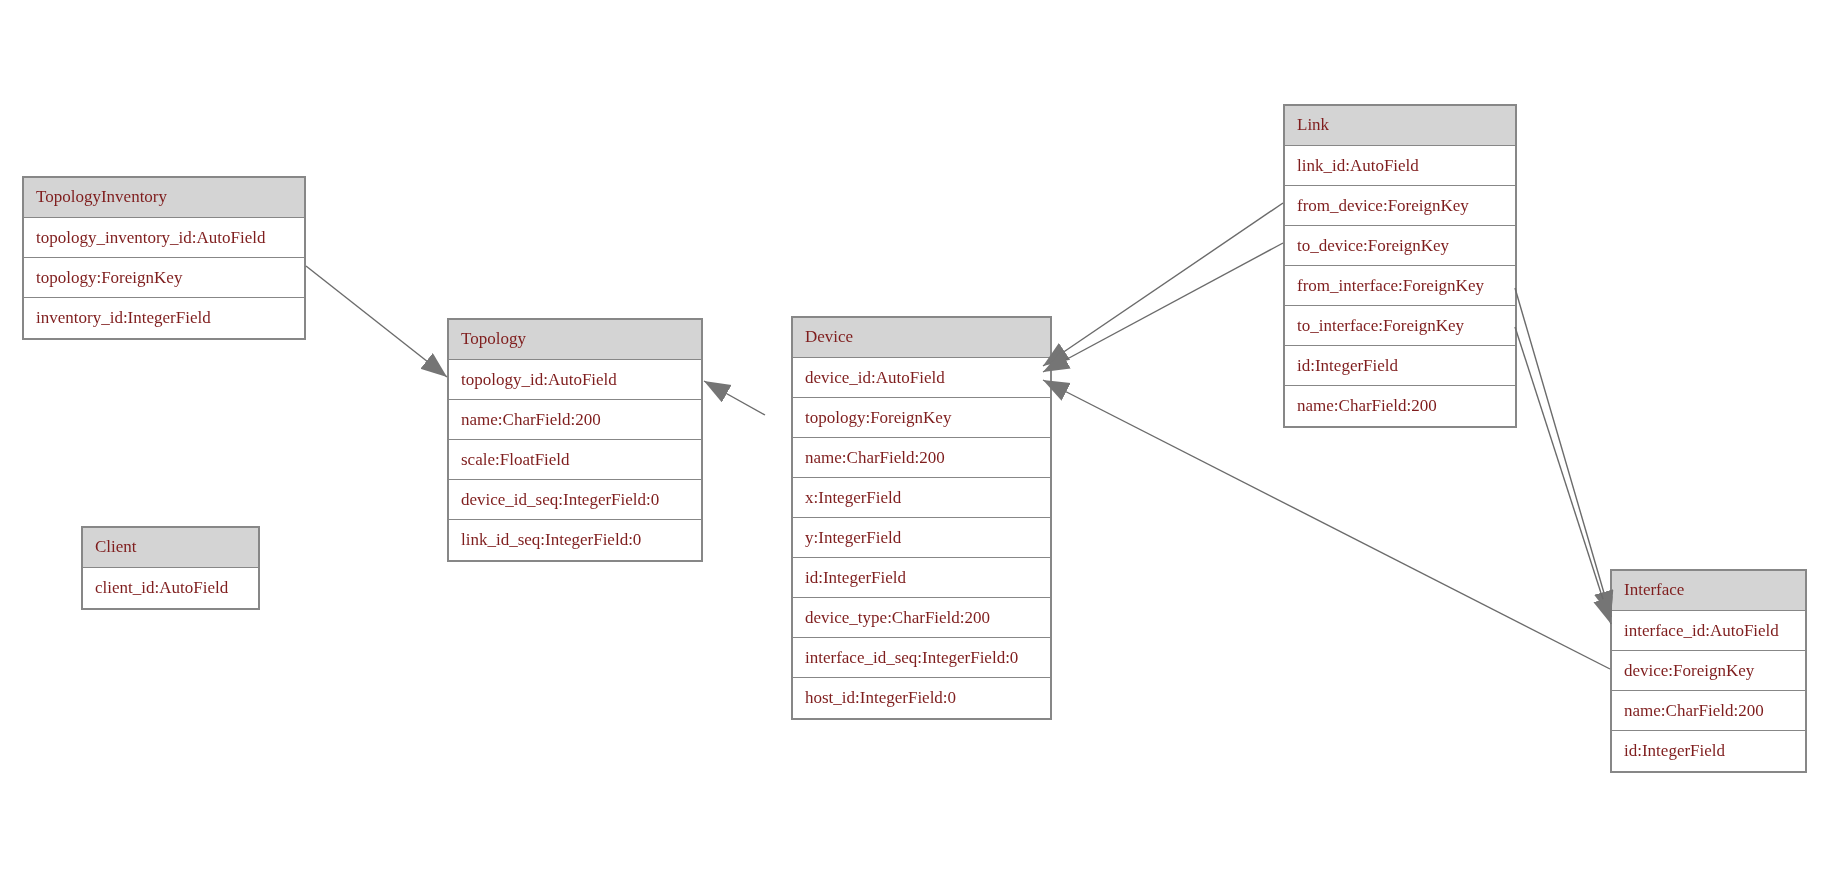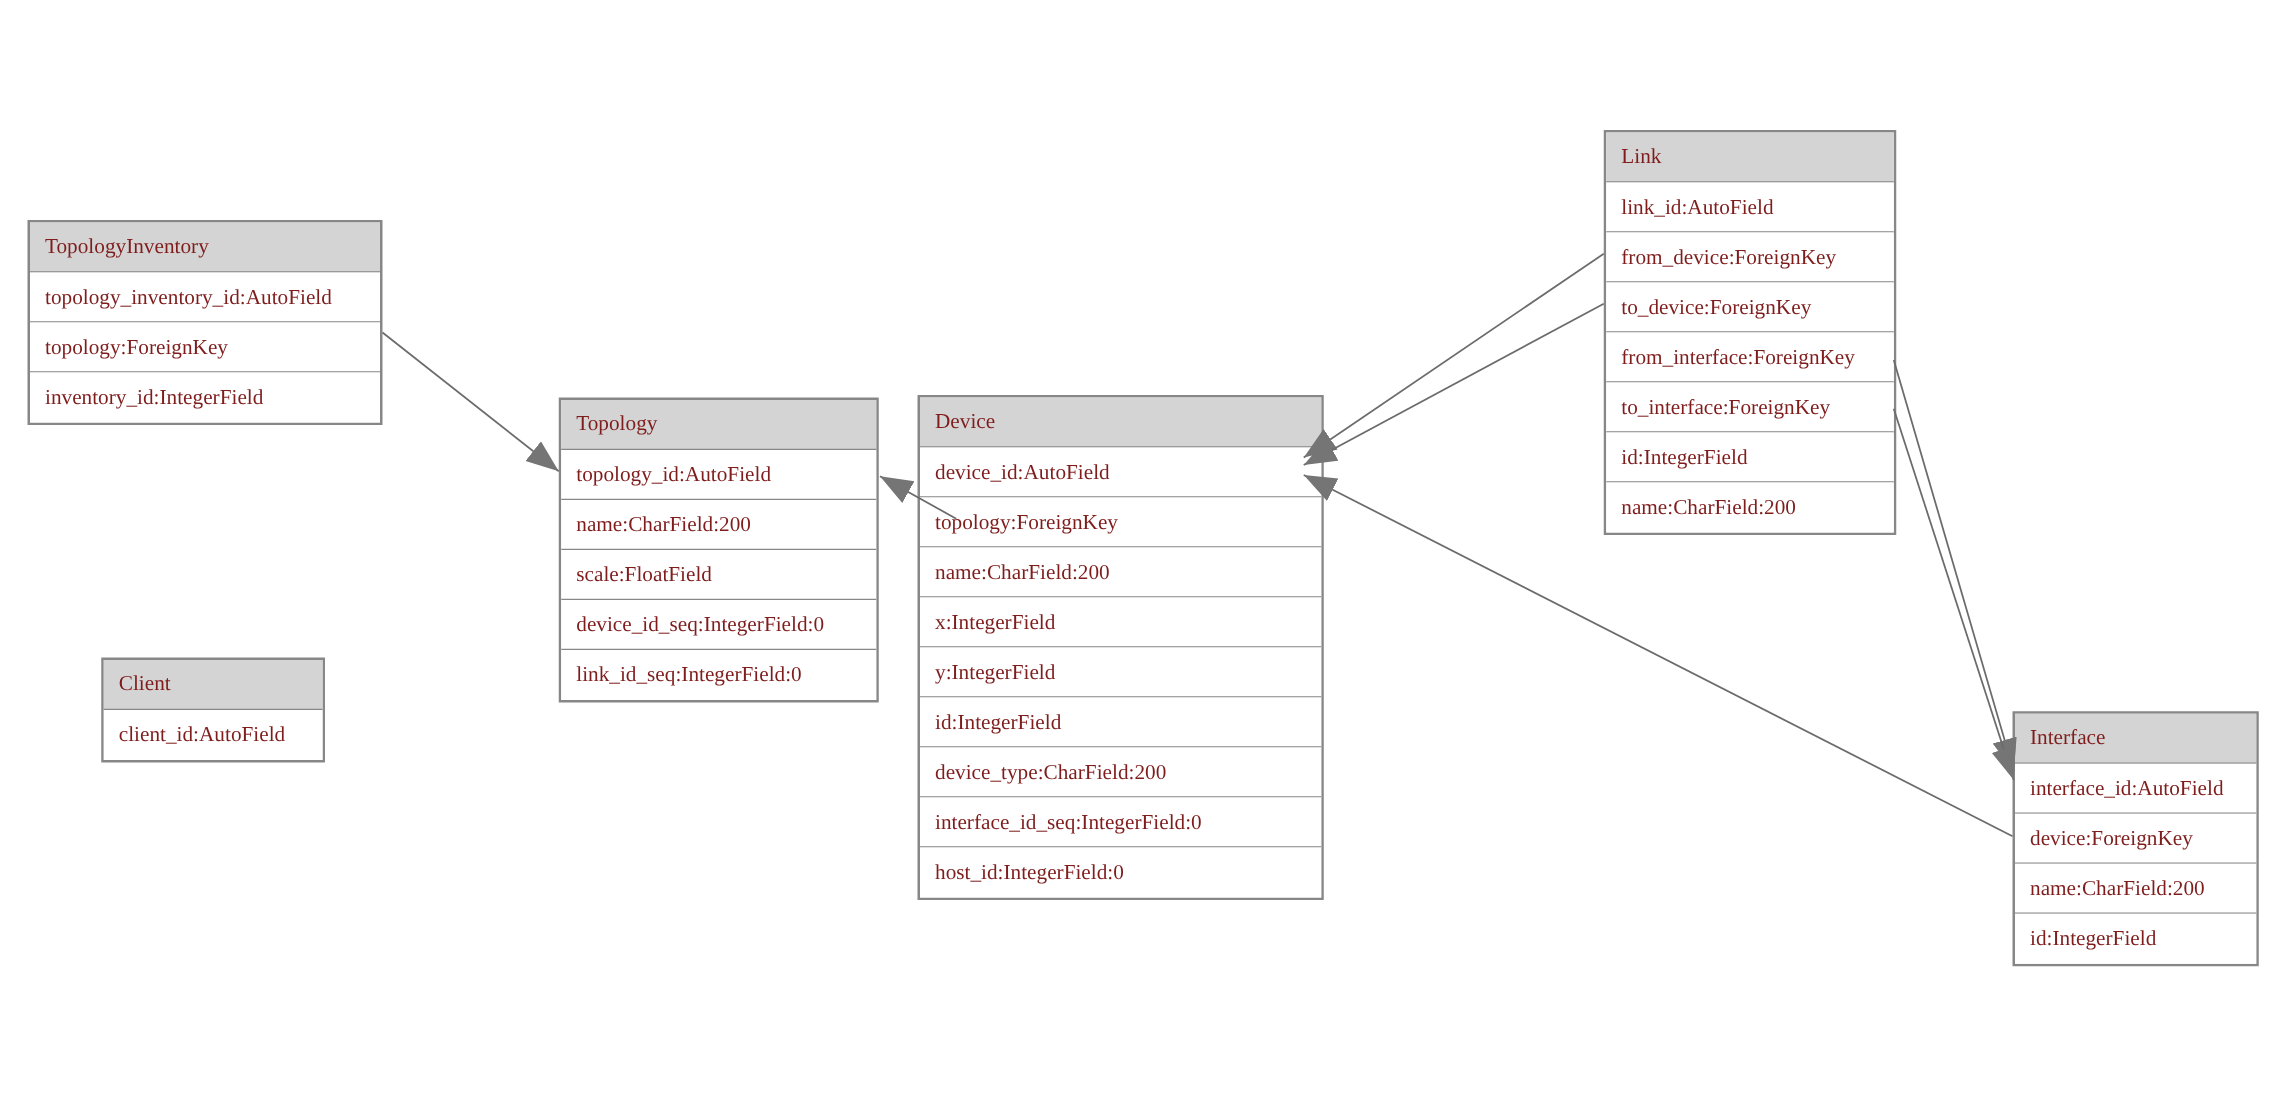--- a/index.html
+++ b/index.html
@@ -78,21 +78,21 @@
     <div class="erow">scale:FloatField</div>
     <div class="erow">device_id_seq:IntegerField:0</div>
     <div class="erow">link_id_seq:IntegerField:0</div>
   </div>
 
   <div class="etable" style="left:81px; top:526px; width:179px;">
     <div class="ehdr">Client</div>
     <div class="erow">client_id:AutoField</div>
   </div>
 
-  <div class="etable" style="left:734px; top:316px; width:325px;">
+  <div class="etable" style="left:791px; top:316px; width:261px;">
     <div class="ehdr">Device</div>
     <div class="erow">device_id:AutoField</div>
     <div class="erow">topology:ForeignKey</div>
     <div class="erow">name:CharField:200</div>
     <div class="erow">x:IntegerField</div>
     <div class="erow">y:IntegerField</div>
     <div class="erow">id:IntegerField</div>
     <div class="erow">device_type:CharField:200</div>
     <div class="erow">interface_id_seq:IntegerField:0</div>
     <div class="erow">host_id:IntegerField:0</div>

